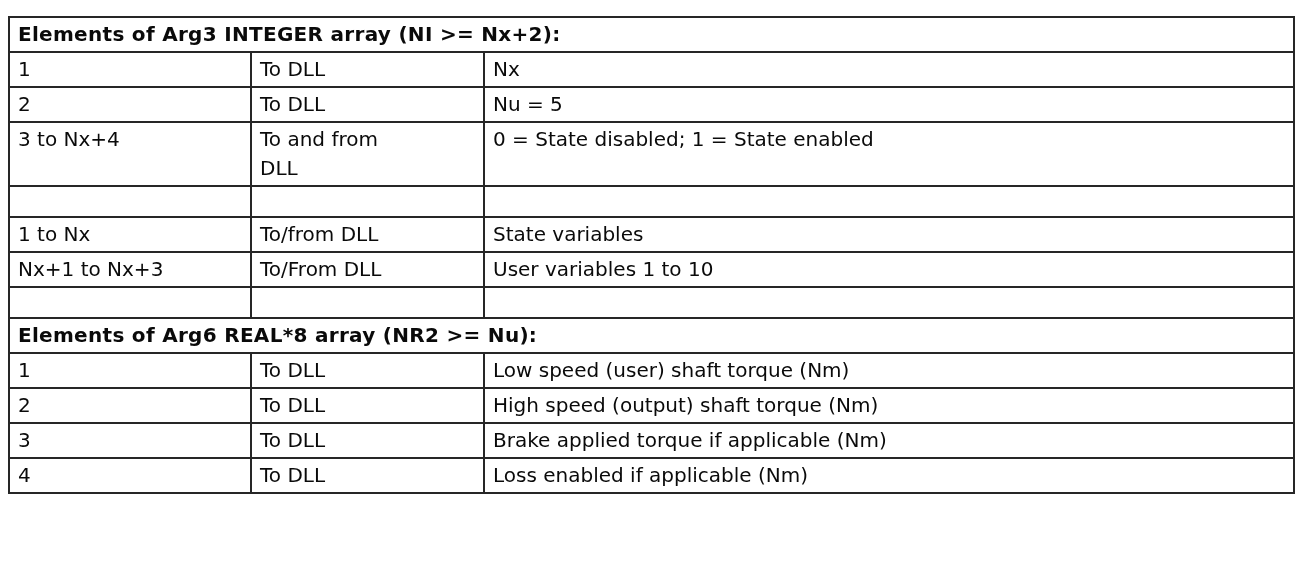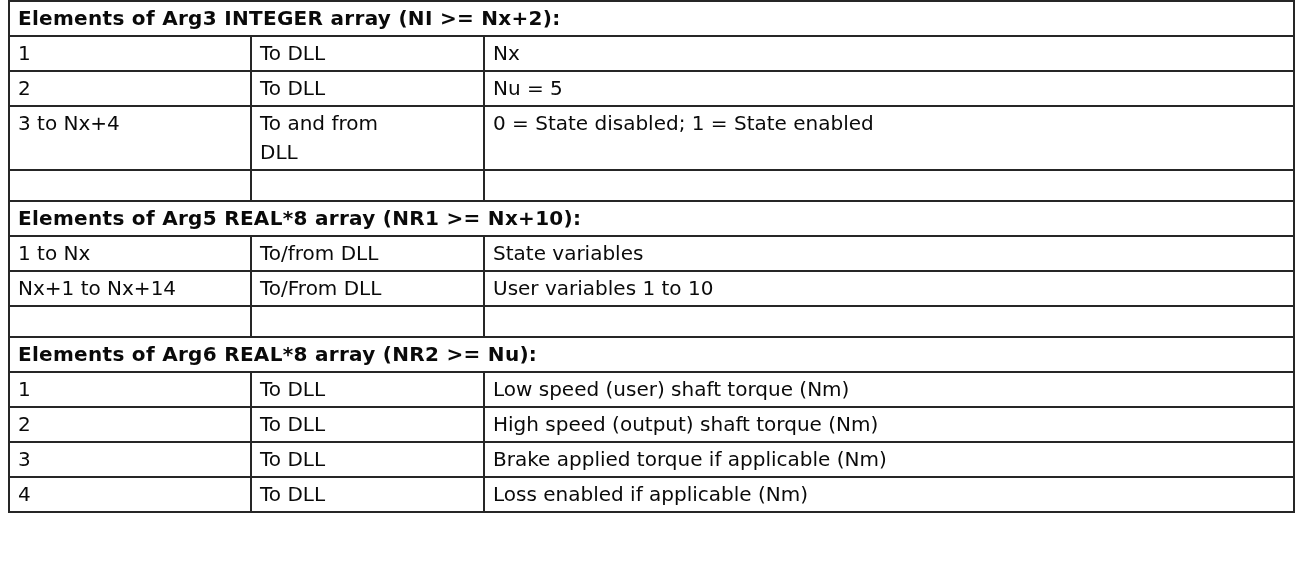--- a/index.html
+++ b/index.html
@@ -6,21 +6,21 @@
     margin: 0;
     padding: 0;
     background: #ffffff;
     width: 1302px;
     height: 561px;
     font-family: "DejaVu Sans", "Liberation Sans", sans-serif;
   }
   .doc-table {
     position: absolute;
     left: 8px;
-    top: 0;
+    top: 16px;
     width: 1287px;
     border-collapse: collapse;
     table-layout: fixed;
     color: #0a0a0a;
     font-size: 20px;
   }
   .doc-table td {
     border: 2px solid #262626;
     padding: 2px 8px;
     line-height: 29px;
@@ -70,29 +70,26 @@
 DLL</td>
       <td>0 = State disabled; 1 = State enabled</td>
     </tr>
     <tr class="empty-row">
       <td></td>
       <td></td>
       <td></td>
     </tr>
 
     <tr>
-      <td class="hdr" colspan="3">Elements of Arg5 REAL*8 array (NR1 &gt;= Nx+10):</td>
-    </tr>
-    <tr>
       <td>1 to Nx</td>
       <td>To/from DLL</td>
       <td>State variables</td>
     </tr>
     <tr>
-      <td>Nx+1 to Nx+14</td>
+      <td>Nx+1 to Nx+3</td>
       <td>To/From DLL</td>
       <td>User variables 1 to 10</td>
     </tr>
     <tr class="empty-row">
       <td></td>
       <td></td>
       <td></td>
     </tr>
 
     <tr>

